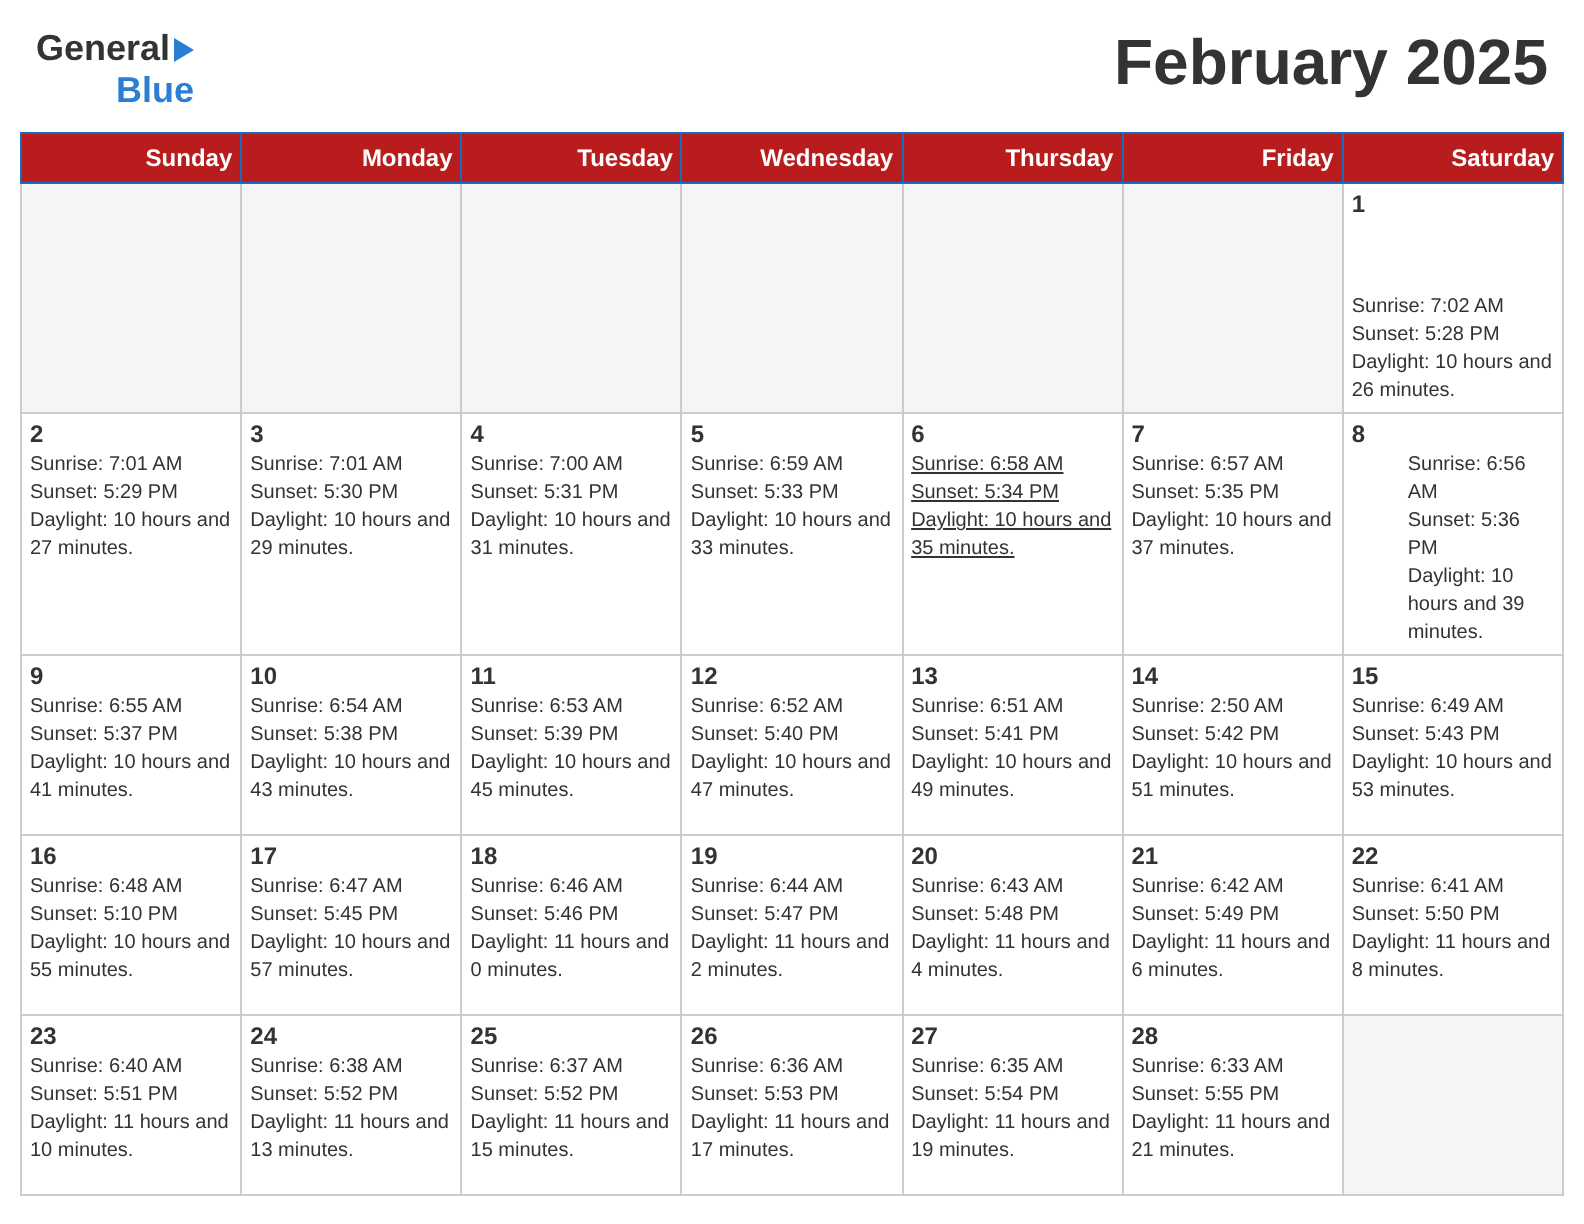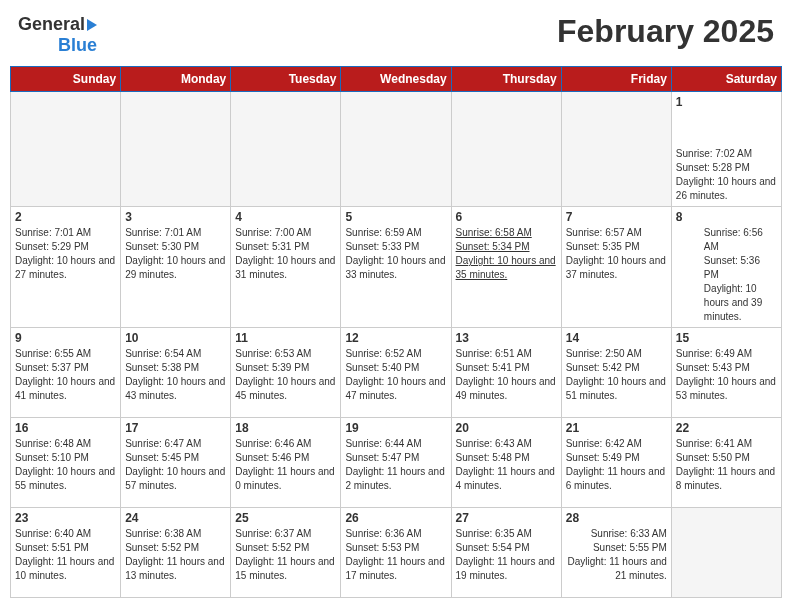--- a/index.html
+++ b/index.html
@@ -299,20 +299,20 @@
 Daylight: 11 hours and 17 minutes.</div>
         </td>
         <td>
           <span class="day-num">27</span>
           <div class="day-info" style="white-space: pre-line;">Sunrise: 6:35 AM
 Sunset: 5:54 PM
 Daylight: 11 hours and 19 minutes.</div>
         </td>
         <td>
           <span class="day-num">28</span>
-          <div class="day-info" style="white-space: pre-line; text-align: right;">Sunrise: 6:33 AM
+          <div class="day-info" style="white-space: pre-line;">Sunrise: 6:33 AM
 Sunset: 5:55 PM
 Daylight: 11 hours and 21 minutes.</div>
         </td>
         <td class="empty"></td>
       </tr>
     </tbody>
 </table>
 
 </body></html>

